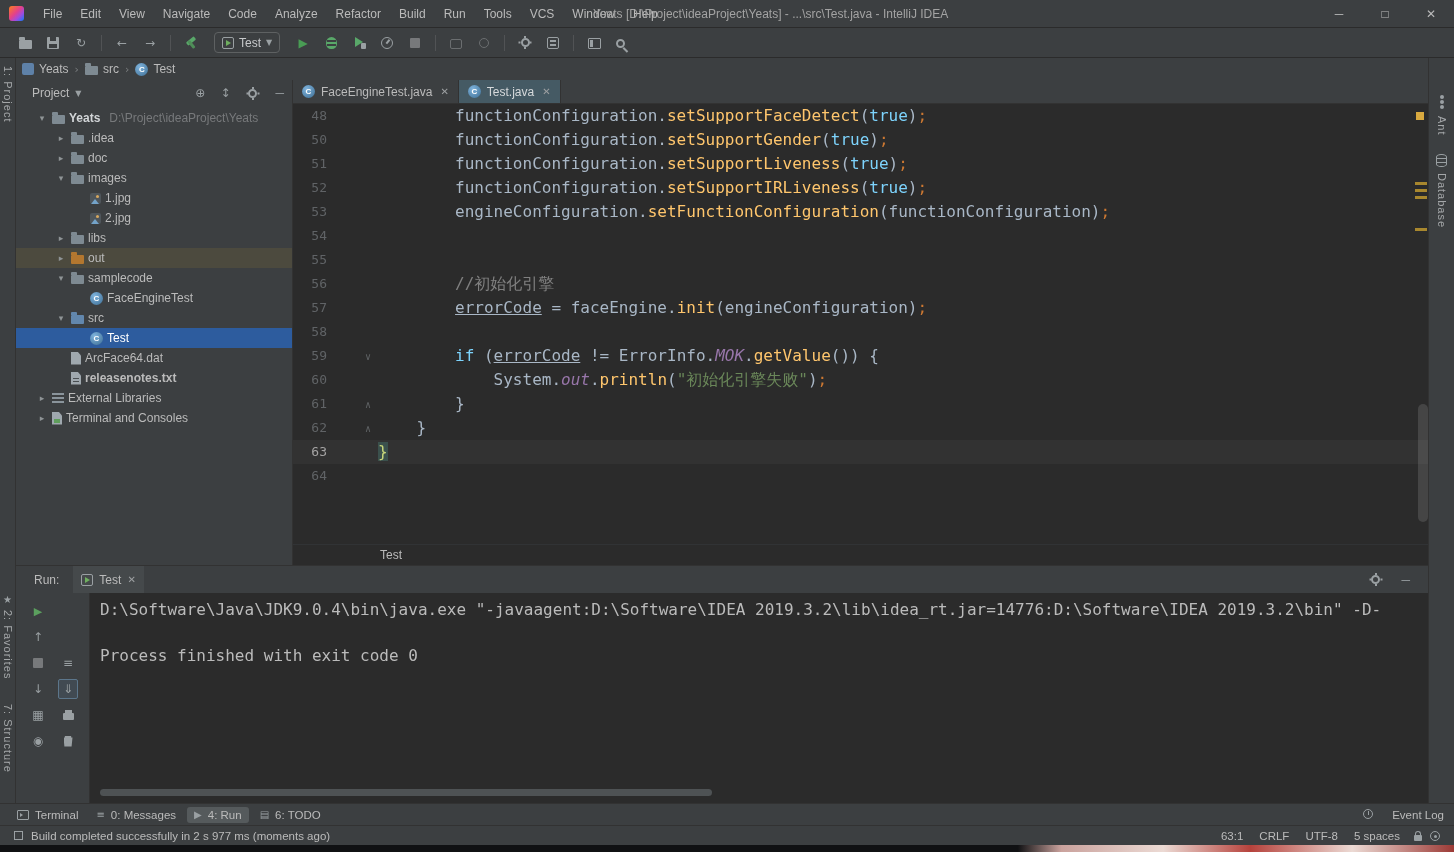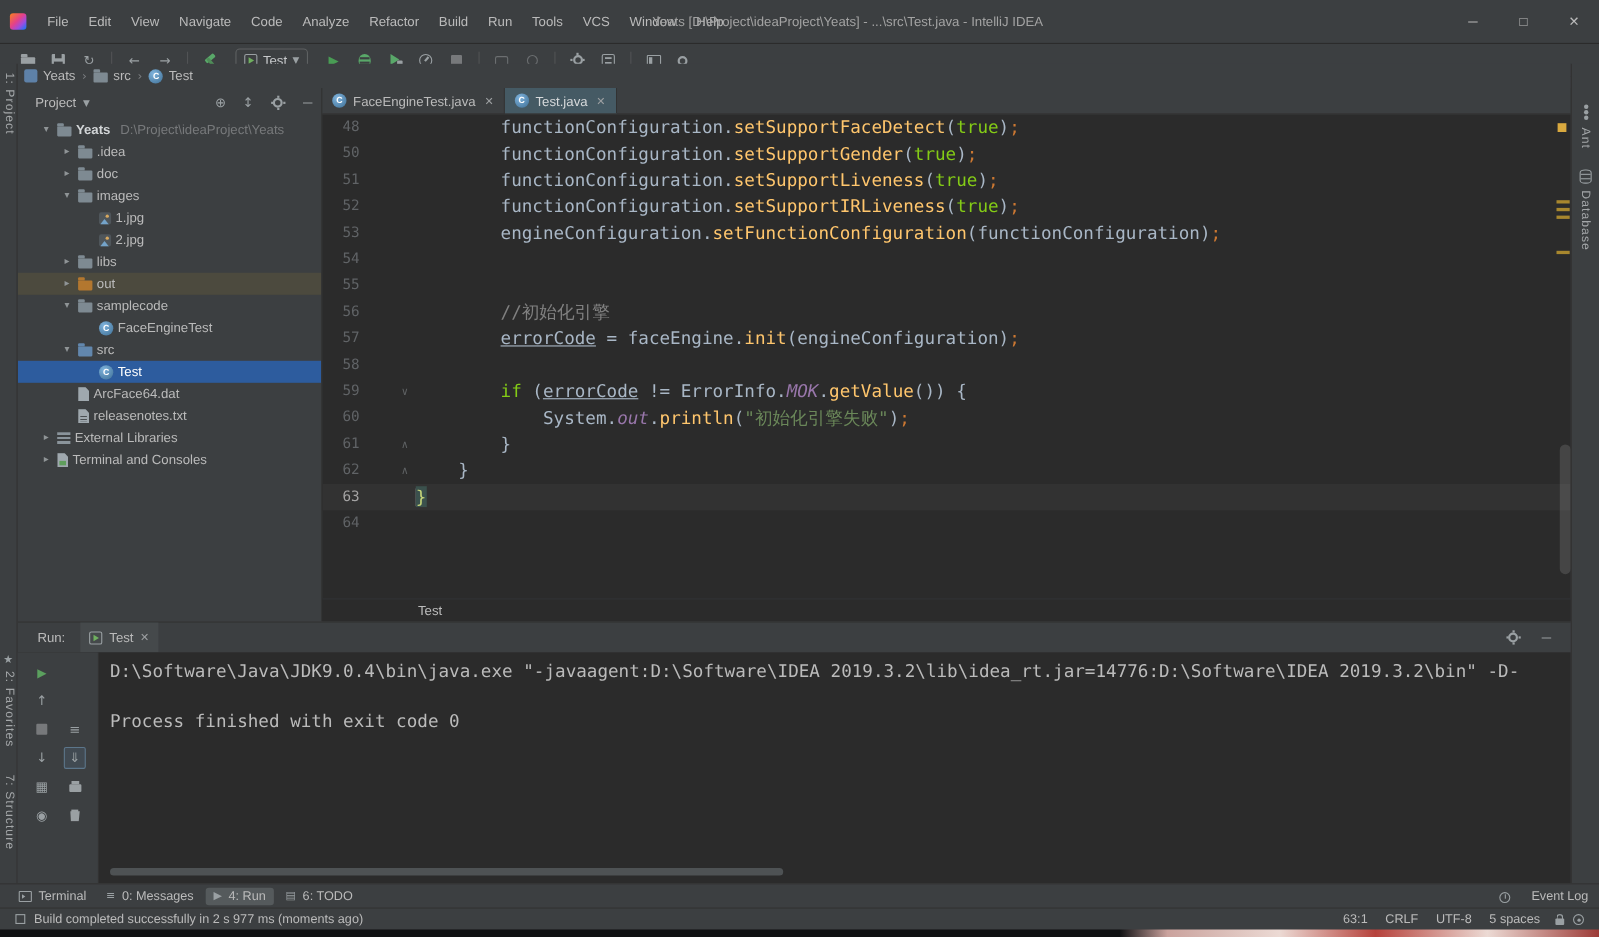--- a/index.html
+++ b/index.html
@@ -1,20 +1,20 @@
 <!DOCTYPE html>
 <html><head>
 <meta charset="utf-8">
 <style>
   *{margin:0;padding:0;box-sizing:border-box}
   html,body{width:1454px;height:852px;overflow:hidden}
   body{position:relative;background:#3C3F41;color:#BBBBBB;font-family:"Liberation Sans",sans-serif;font-size:12px;user-select:none}
 
   
-  .titlebar{height:40px;display:flex;align-items:center;background:#3C3F41;border-bottom:1px solid #2B2B2B;position:relative}
+  .titlebar{height:28px;display:flex;align-items:center;background:#3C3F41;border-bottom:1px solid #2B2B2B;position:relative}
   .app-icon{width:15px;height:15px;margin:0 10px 0 9px;border-radius:3px;background:linear-gradient(135deg,#fc801d,#e4418a 45%,#9e4ce0 70%,#087cfa);flex:none}
   .menu-item{padding:0 9px;height:100%;display:flex;align-items:center;color:#BBBBBB;cursor:default}
   .tb-title{position:absolute;left:53%;transform:translateX(-50%);color:#a3a3a3;white-space:nowrap;pointer-events:none}
   .win-controls{margin-left:auto;display:flex;height:100%}
   .win-btn{width:46px;display:flex;align-items:center;justify-content:center;color:#BBBBBB;font-size:12px}
 
   
   .toolbar{height:30px;display:flex;align-items:center;padding-left:12px;border-bottom:1px solid #2B2B2B;gap:2px;background:#3C3F41}
   .tbtn{width:26px;height:24px;display:flex;align-items:center;justify-content:center;color:#9AA0A3;position:relative}
   .tsep{width:1px;height:16px;background:#515355;margin:0 5px}
@@ -64,21 +64,21 @@
   .tab .close{color:#9DA0A2;font-size:10px;margin-left:2px}
   .code{flex:1;position:relative;font-family:"DejaVu Sans Mono",monospace;font-size:16px;line-height:24px;overflow:hidden}
   .cl{display:flex;height:24px}
   .cl.cur{background:#323232}
   .ln{width:34px;text-align:right;color:#606366;font-size:13px;flex:none}
   .cur .ln{color:#A4A3A3}
   .fold{width:51px;flex:none;position:relative;color:#5F6264;font-size:10px}
   .fold span{position:absolute;left:38px;top:1px}
   .codeline{white-space:pre;flex:none}
   .pln{color:#A9B7C6}
-  .kw{color:#84cc16}
+  .kw{color:#7dd3fc}
   .mth{color:#FFC66D}
   .sem{color:#CC7832}
   .cmt{color:#808080}
   .str{color:#6A8759}
   .fld{color:#9876AA;font-style:italic}
   .und{color:#A9B7C6;text-decoration:underline}
   .mbr{color:#C8D77A;background:#3B514D}
   .caret{display:inline-block;width:2px;height:16px;background:#C9C9C9;vertical-align:-3px;margin-right:-2px}
   .warn-square{position:absolute;right:4px;top:8px;width:8px;height:8px;background:#D9A93F}
   .stripe-mark{position:absolute;right:1px;width:12px;height:3px;background:#A8872E}
@@ -96,21 +96,21 @@
   .rsb{position:absolute;width:20px;height:20px;display:flex;align-items:center;justify-content:center;color:#9AA0A3}
   .rsb.selbox{background:#414A52;border:1px solid #5C768B;border-radius:2px}
   .console{flex:1;padding:5px 0 0 10px;font-family:"DejaVu Sans Mono",monospace;font-size:16px;line-height:23px;color:#BBBBBB;position:relative;overflow:hidden}
   .console .conline{height:23px;white-space:pre}
   .hscroll{position:absolute;left:10px;bottom:7px;width:612px;height:7px;background:#4E5254;border-radius:4px}
 
   
   .bottombar{position:absolute;left:0;right:0;bottom:27px;height:22px;background:#3C3F41;border-top:1px solid #323232;display:flex;align-items:center;font-size:11.5px;padding:0 10px;gap:4px}
   .bb-item{display:flex;align-items:center;gap:6px;padding:2px 7px;border-radius:3px;color:#BBBBBB}
   .bb-item.active{background:#555A5C}
-  .bb-right{margin-left:auto;display:flex;align-items:flex-end;gap:19px}
+  .bb-right{margin-left:auto;display:flex;align-items:flex-start;gap:19px}
   .statusbar{position:absolute;left:0;right:0;bottom:7px;height:20px;background:#3C3F41;border-top:1px solid #323232;display:flex;align-items:center;font-size:11.5px;color:#BBBBBB;padding:0 14px;gap:8px}
   .sb-right{margin-left:auto;display:flex;align-items:center;gap:16px}
   .sliver{position:absolute;left:0;right:0;bottom:0;height:7px;background:linear-gradient(90deg,#101113 0%,#101113 70%,#caa29d 73%,#ecdad4 80%,#b6423c 86%,#ecdad4 93%,#9c3a36 100%)}
 
   
   .ic{display:inline-block;flex:none;position:relative}
   .ic-folder,.ic-folder-src,.ic-folder-ex,.ic-open{width:13px;height:9px;border-radius:1px;margin-top:3px;background:#7E8A92}
   .ic-folder::before,.ic-folder-src::before,.ic-folder-ex::before,.ic-open::before{content:"";position:absolute;top:-3px;left:0;width:6px;height:3px;background:inherit;border-radius:1px 1px 0 0}
   .ic-folder-src{background:#6287AD}
   .ic-folder-ex{background:#B3772F}
@@ -354,21 +354,21 @@
             <div class="trow sel" style="padding-left: 58px;">
               <span class="chev gl"></span>
               <i class="ic ic-class">C</i>
               <span class="tlabel">Test</span>
             </div>
             <div class="trow" style="padding-left: 39px;">
               <span class="chev gl"></span>
               <i class="ic ic-page"></i>
               <span class="tlabel">ArcFace64.dat</span>
             </div>
-            <div class="trow" style="padding-left: 39px;">
+            <div class="trow" style="padding-left: 39px; font-weight: bold;">
               <span class="chev gl"></span>
               <i class="ic ic-text"></i>
               <span class="tlabel">releasenotes.txt</span>
             </div>
             <div class="trow" style="padding-left: 20px;">
               <span class="chev gl">▸</span>
               <i class="ic ic-lib"></i>
               <span class="tlabel">External Libraries</span>
             </div>
             <div class="trow" style="padding-left: 20px;">

